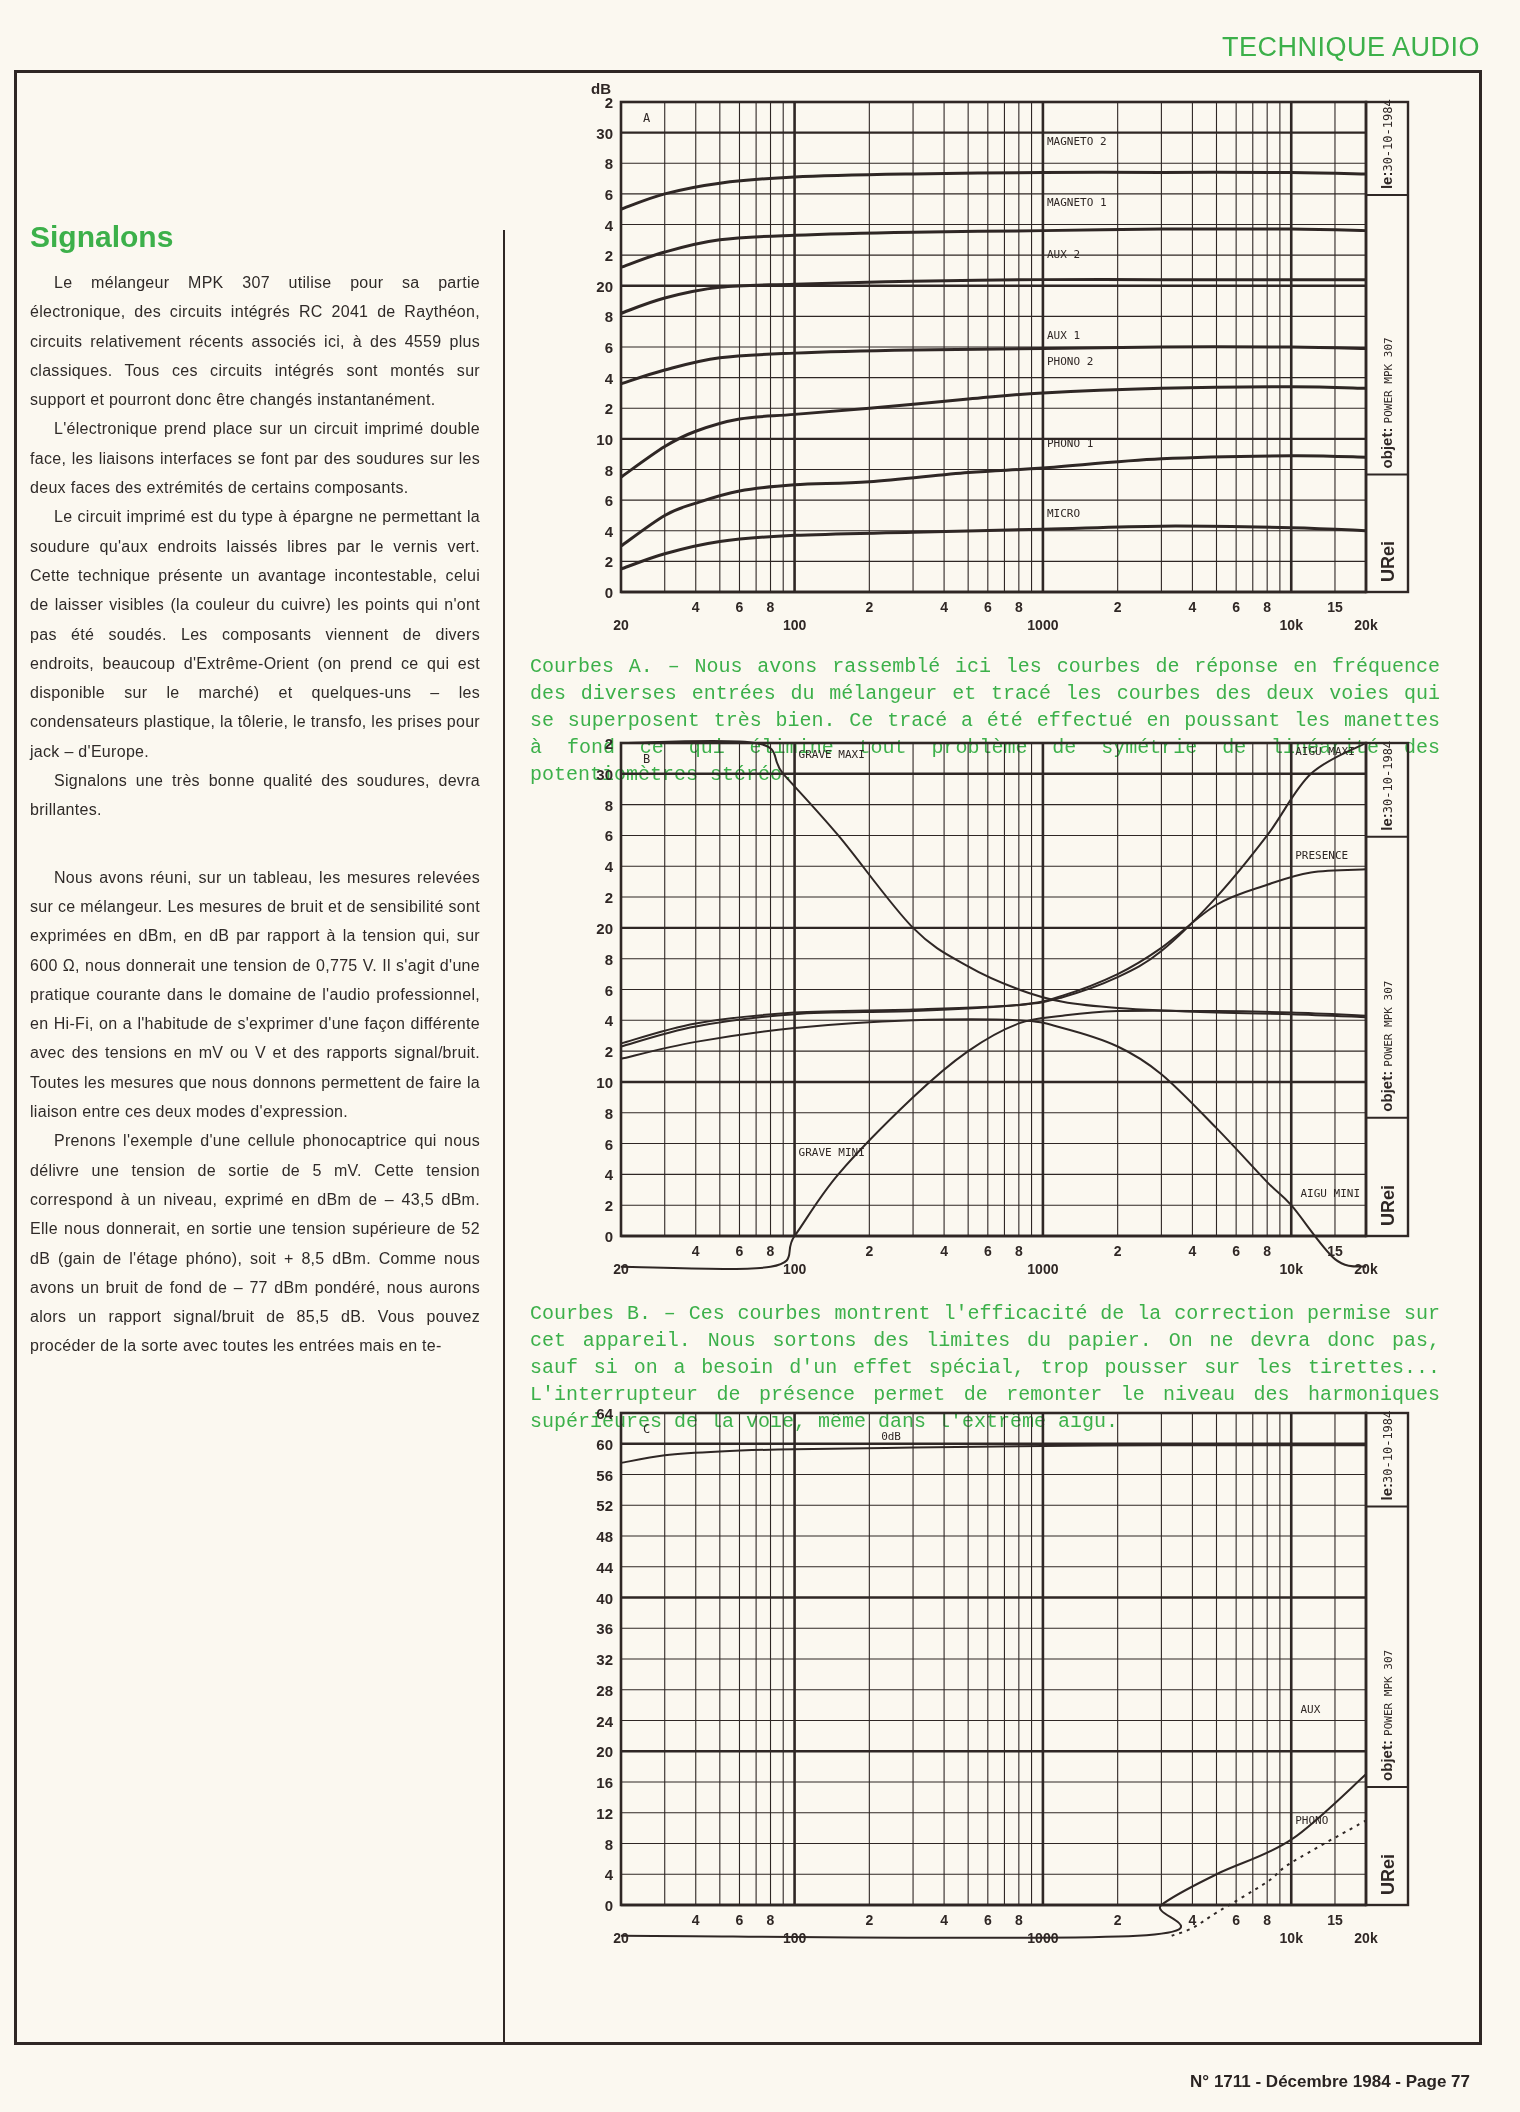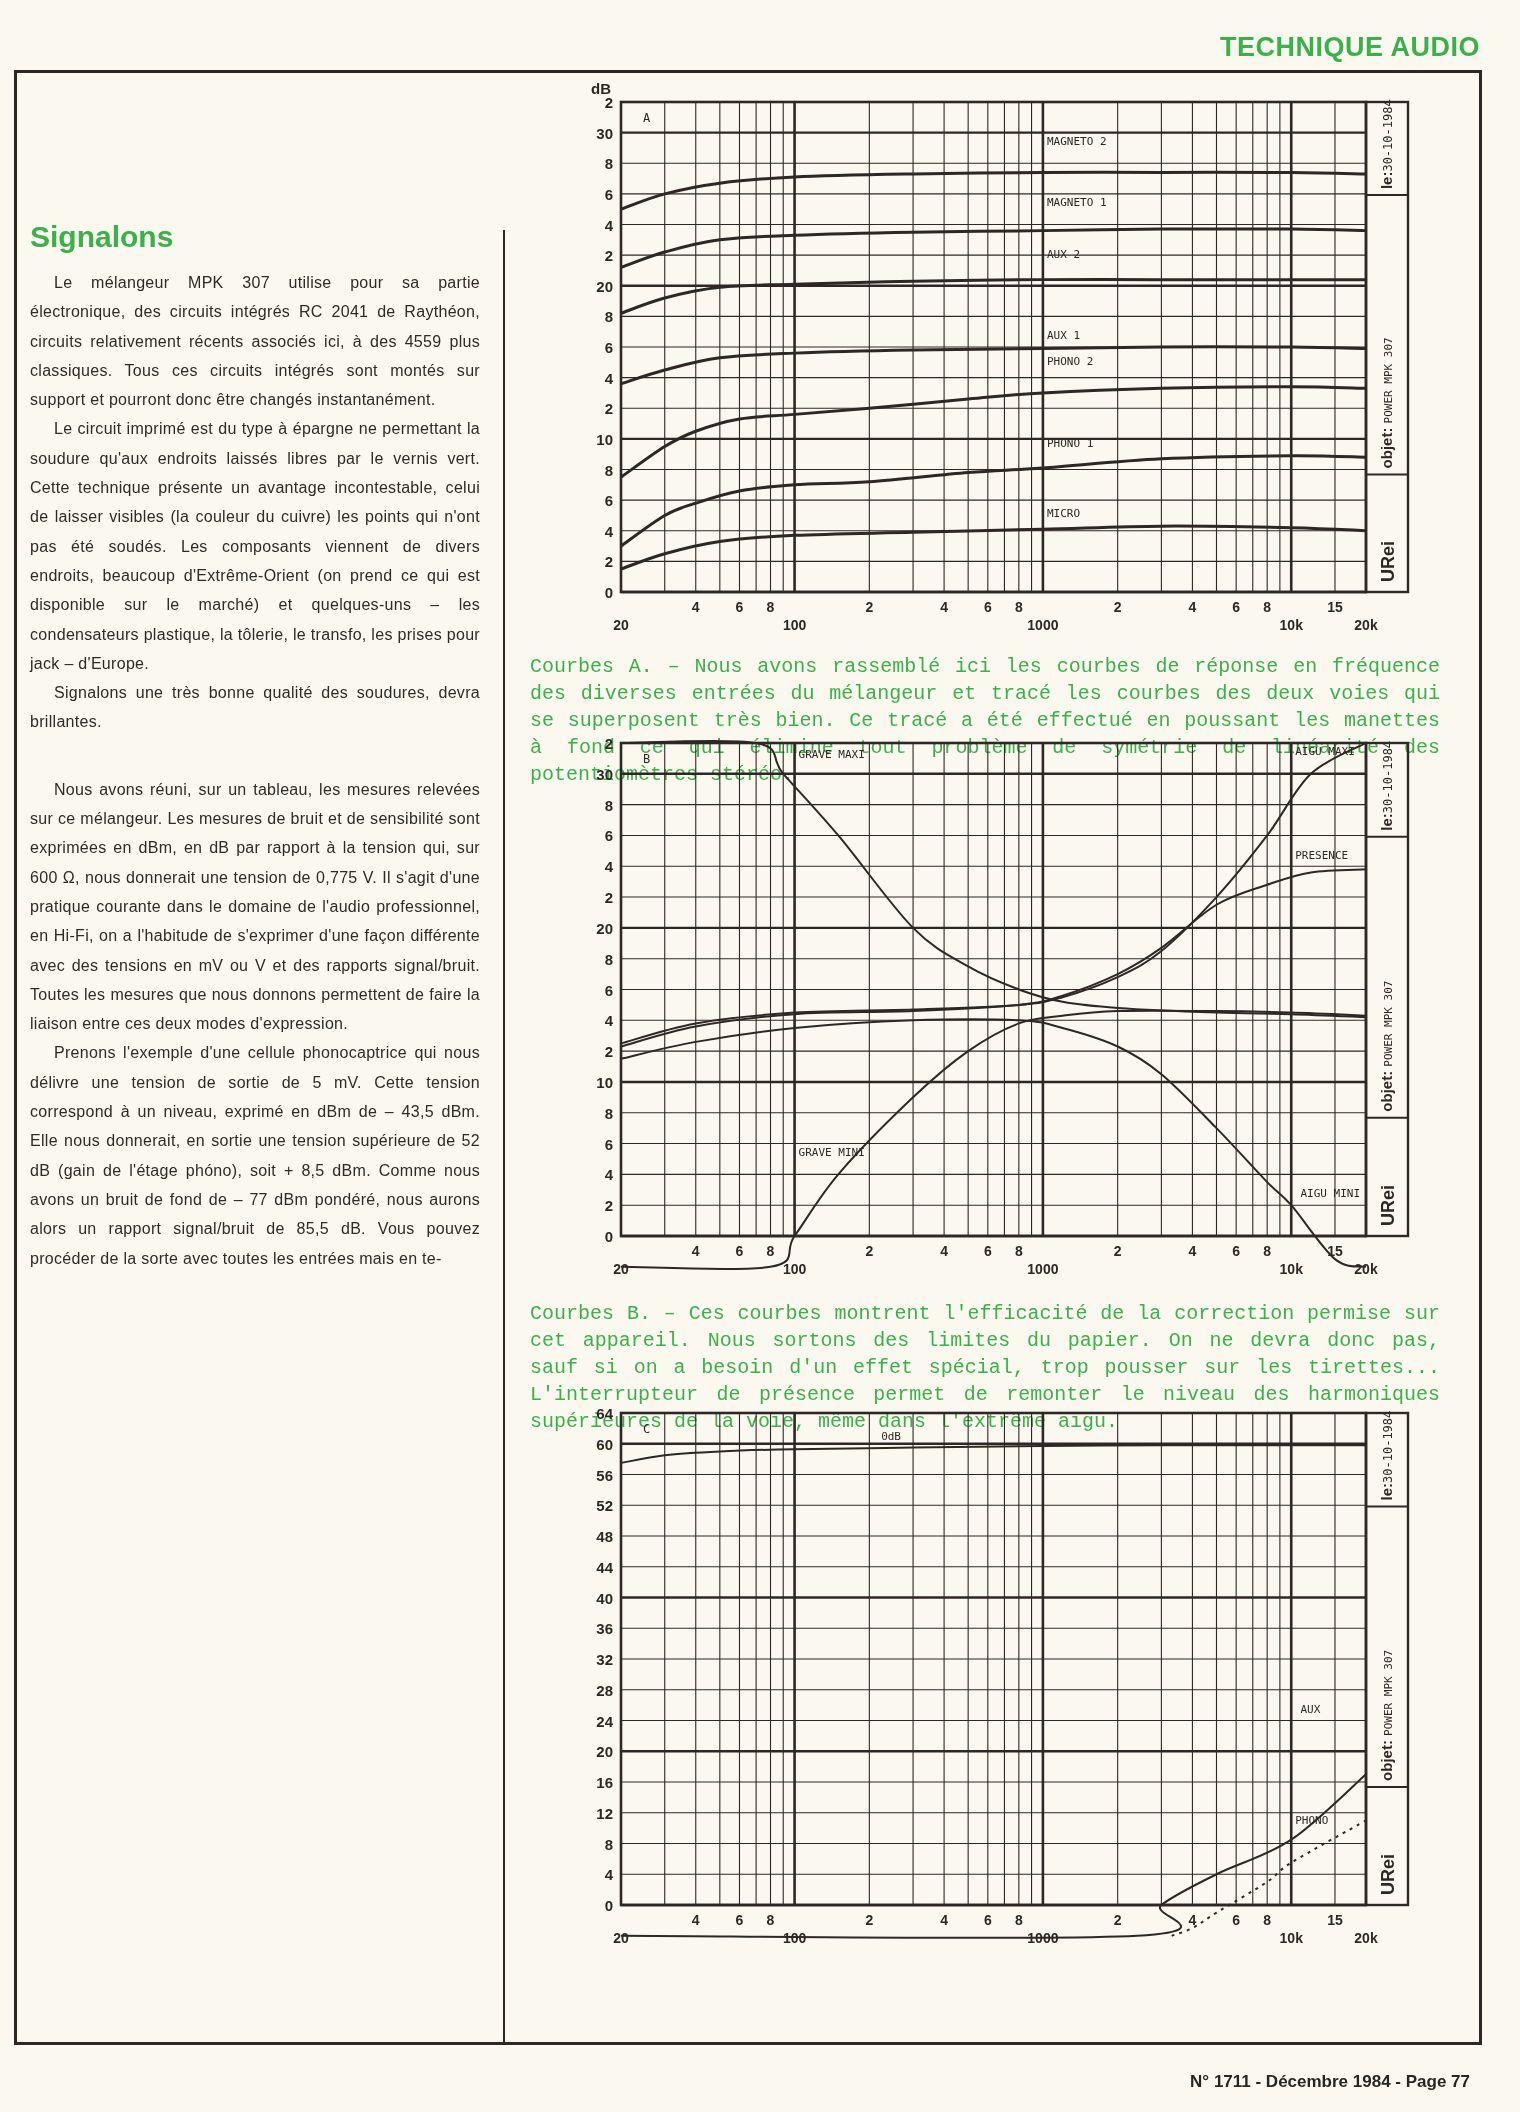--- a/index.html
+++ b/index.html
@@ -1,17 +1,17 @@
 <!DOCTYPE html>
 <html><head>
 <meta charset="utf-8">
 <style>
   html, body { margin:0; padding:0; }
   body { width:1520px; height:2112px; background:#fbf8f0; position:relative; overflow:hidden; font-family:"Liberation Sans", sans-serif; color:#2a2422; }
-  .running-head { position:absolute; right:40px; top:32px; font-family:"Liberation Sans", sans-serif; font-weight:bold; font-size:27px; color:#3cb04a; letter-spacing:0.5px; }
+  .running-head { position:absolute; right:40px; top:32px; font-family:"Liberation Sans", sans-serif; font-weight:normal; font-size:27px; color:#3cb04a; letter-spacing:0.5px; }
   .frame { position:absolute; left:14px; top:70px; width:1468px; height:1975px; border-top:3px solid #2f2725; border-right:3px solid #2f2725; border-bottom:3px solid #2f2725; border-left:3px solid #2f2725; box-sizing:border-box; }
   .col-divider { position:absolute; left:503px; top:230px; width:2px; height:1815px; background:#2f2725; }
   .left-col { position:absolute; left:30px; top:220px; width:450px; }
   .section-title { font-family:"Liberation Sans", sans-serif; font-weight:bold; font-size:30px; color:#3cb04a; margin:0 0 14px 0; }
   .para { font-family:"Liberation Sans", sans-serif; font-size:16px; line-height:29.3px; text-align:justify; margin:0; text-indent:24px; color:#2f2a28; letter-spacing:0.3px; }
   .section-gap { height:38px; }
   .figure { position:absolute; left:515px; width:960px; }
   .chart-svg { display:block; }
   .caption { font-family:Liberation Mono, monospace; font-size:20px; line-height:27px; color:#3cb04a; text-align:justify; margin:15px; padding-right:20px; }
   .footer { position:absolute; right:50px; top:2072px; font-family:"Liberation Sans", sans-serif; font-weight:bold; font-size:17px; color:#2a2422; }
@@ -20,20 +20,21 @@
 <body>
 
 <div class="running-head">TECHNIQUE AUDIO</div>
 
 <div class="frame"></div>
 <div class="col-divider"></div>
 
 <div class="left-col">
   <h2 class="section-title">Signalons</h2>
   <p class="para">Le mélangeur MPK 307 utilise pour sa partie électronique, des circuits intégrés RC 2041 de Raythéon, circuits relativement récents associés ici, à des 4559 plus classiques. Tous ces circuits intégrés sont montés sur support et pourront donc être changés instantanément.</p>
+  <p class="para">L'électronique prend place sur un circuit imprimé double face, les liaisons interfaces se font par des soudures sur les deux faces des extrémités de certains composants.</p>
   <p class="para">Le circuit imprimé est du type à épargne ne permettant la soudure qu'aux endroits laissés libres par le vernis vert. Cette technique présente un avantage incontestable, celui de laisser visibles (la couleur du cuivre) les points qui n'ont pas été soudés. Les composants viennent de divers endroits, beaucoup d'Extrême-Orient (on prend ce qui est disponible sur le marché) et quelques-uns – les condensateurs plastique, la tôlerie, le transfo, les prises pour jack – d'Europe.</p>
   <p class="para">Signalons une très bonne qualité des soudures, devra brillantes.</p>
   <div class="section-gap"></div>
   <p class="para">Nous avons réuni, sur un tableau, les mesures relevées sur ce mélangeur. Les mesures de bruit et de sensibilité sont exprimées en dBm, en dB par rapport à la tension qui, sur 600 Ω, nous donnerait une tension de 0,775 V. Il s'agit d'une pratique courante dans le domaine de l'audio professionnel, en Hi-Fi, on a l'habitude de s'exprimer d'une façon différente avec des tensions en mV ou V et des rapports signal/bruit. Toutes les mesures que nous donnons permettent de faire la liaison entre ces deux modes d'expression.</p>
   <p class="para">Prenons l'exemple d'une cellule phonocaptrice qui nous délivre une tension de sortie de 5 mV. Cette tension correspond à un niveau, exprimé en dBm de – 43,5 dBm. Elle nous donnerait, en sortie une tension supérieure de 52 dB (gain de l'étage phóno), soit + 8,5 dBm. Comme nous avons un bruit de fond de – 77 dBm pondéré, nous aurons alors un rapport signal/bruit de 85,5 dB. Vous pouvez procéder de la sorte avec toutes les entrées mais en te-</p>
 </div>
 
 <div class="figure" style="top:78px;">
   <svg class="chart-svg" id="chart-0" width="960" height="560">
       <line x1="106" x2="106" y1="24" y2="514" stroke="#2f2725" stroke-width="1.1"></line>

